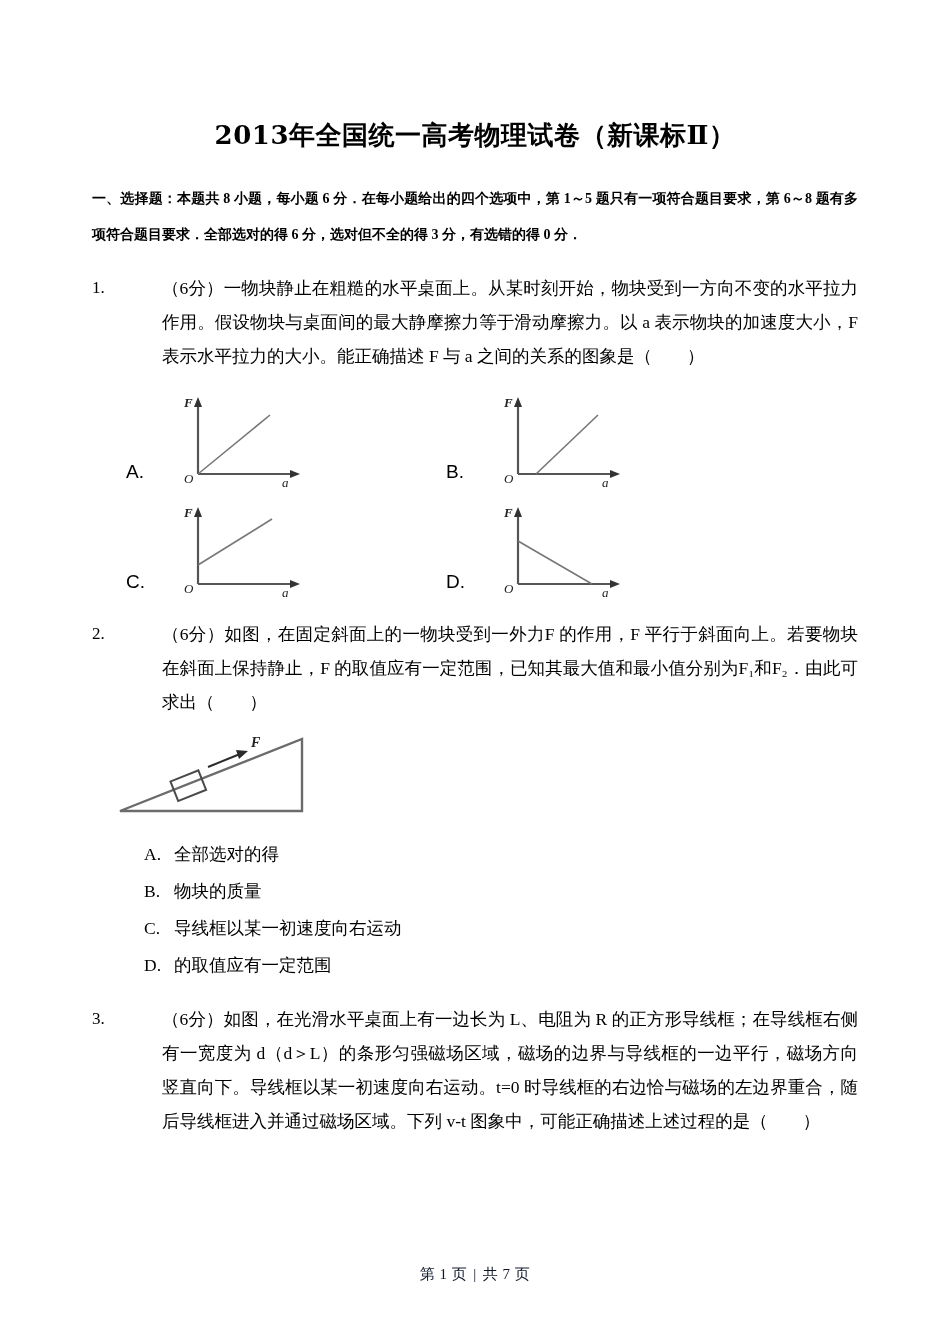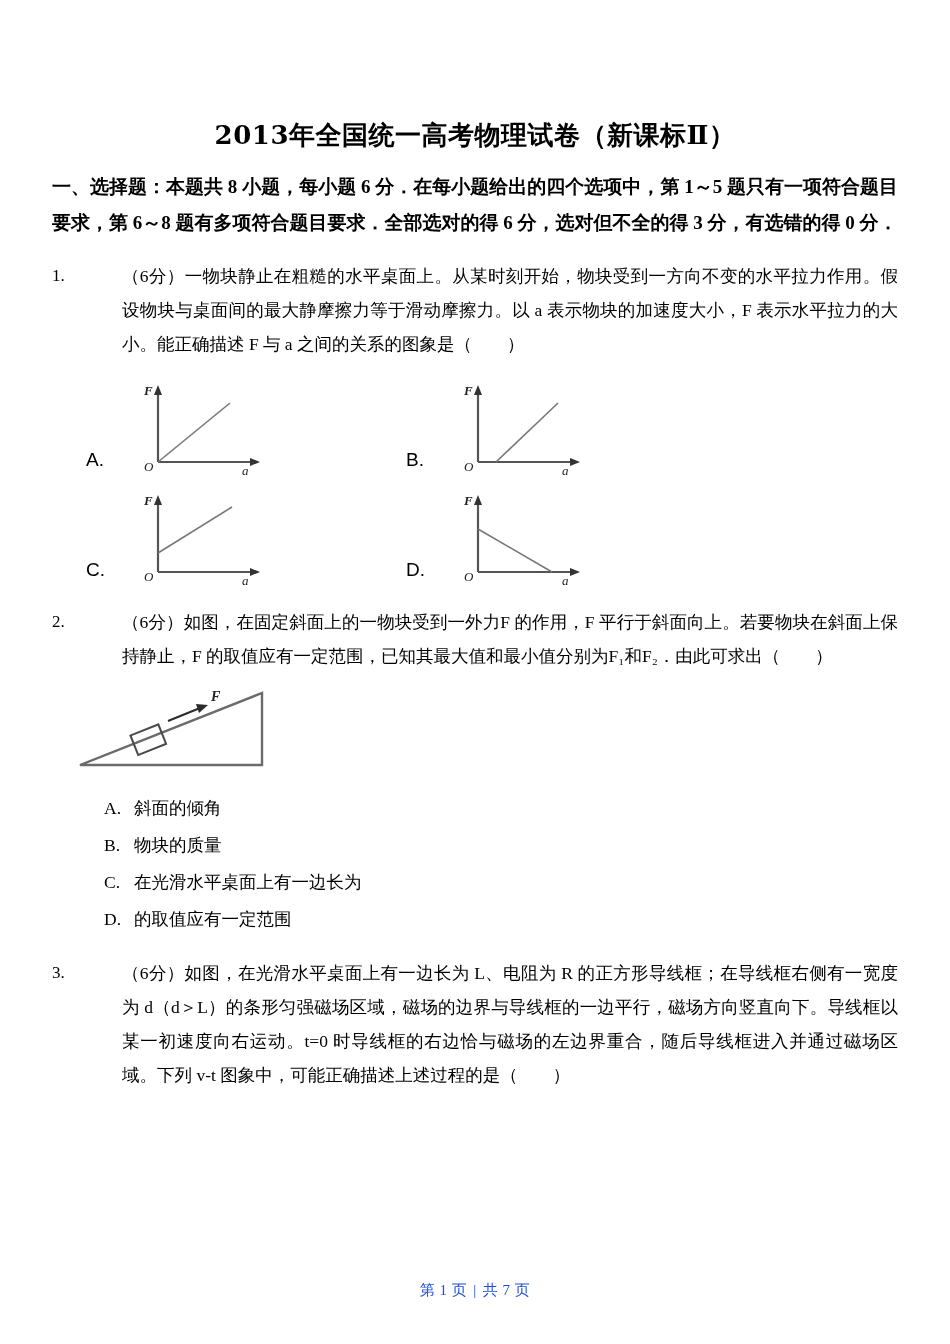--- a/index.html
+++ b/index.html
@@ -13,35 +13,35 @@
     font-family: "Liberation Serif", "DejaVu Serif", serif;
     color: #000000;
     position: relative;
     overflow: hidden;
   }
   .page {
     width: 950px;
     height: 1344px;
     position: relative;
     box-sizing: border-box;
-    padding: 0 52px;
+    padding: 0 92px;
   }
   .doc-title {
     text-align: center;
     font-family: "DejaVu Serif", "Liberation Serif", serif;
     font-size: 26px;
     font-weight: bold;
     letter-spacing: 0.5px;
     margin: 0;
     padding-top: 118px;
     color: #000;
   }
   .section-intro {
-    margin-top: 16px;
-    font-size: 19px;
+    margin-top: 28px;
+    font-size: 14px;
     line-height: 36px;
     text-align: justify;
     text-justify: inter-ideograph;
   }
   .section-intro .lead {
     font-weight: bold;
   }
   .intro-body {
     font-weight: bold;
   }
@@ -113,24 +113,24 @@
   }
   .opt-key {
     width: 30px;
     flex: 0 0 30px;
     font-family: "Liberation Serif", serif;
   }
   .footer {
     position: absolute;
     left: 0;
     right: 0;
-    bottom: 44px;
+    bottom: 60px;
     text-align: center;
     font-size: 15px;
-    color: #1d4ed8;
+    color: #0f172a;
     letter-spacing: 0.5px;
   }
   .footer .sep {
     padding: 0 6px;
   }
 </style>
 </head>
 <body>
 
 <div class="page">
@@ -229,29 +229,29 @@
       </g>
       <line x1="96" y1="38" x2="128" y2="25" stroke="#2b2b2b" stroke-width="2"></line>
       <polygon points="136,22 124,21 127,30" fill="#2b2b2b"></polygon>
       <text x="139" y="18" font-family="Liberation Serif, serif" font-size="14" font-style="italic" font-weight="bold" fill="#222">F</text>
     </svg>
   </div>
 
   <div class="opt-list">
     <div class="opt-item">
       <span class="opt-key">A.</span>
-      <span>斜面的倾角</span>
+      <span>全部选对的得</span>
     </div>
     <div class="opt-item">
       <span class="opt-key">B.</span>
       <span>物块的质量</span>
     </div>
     <div class="opt-item">
       <span class="opt-key">C.</span>
-      <span>在光滑水平桌面上有一边长为</span>
+      <span>导线框以某一初速度向右运动</span>
     </div>
     <div class="opt-item">
       <span class="opt-key">D.</span>
       <span>的取值应有一定范围</span>
     </div>
   </div>
 
   <div class="q-block">
     <div class="q-num">3.</div>
     <div class="q-text">

